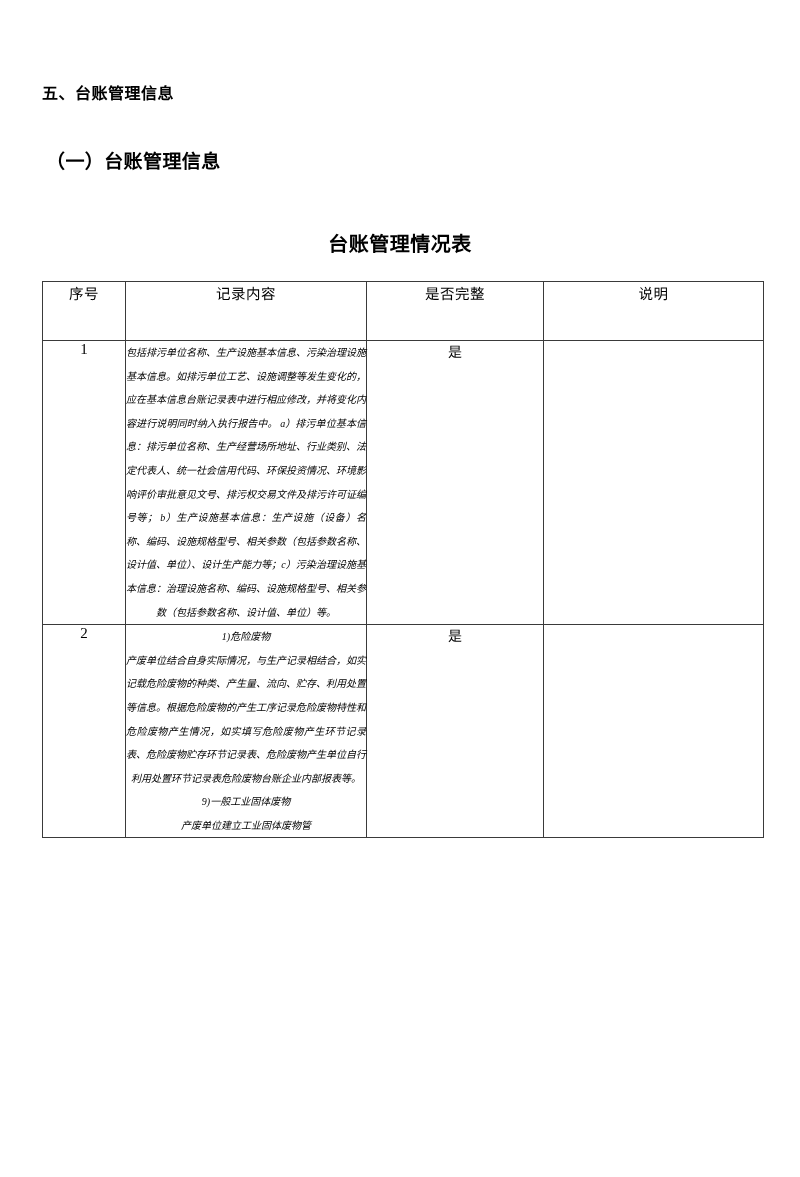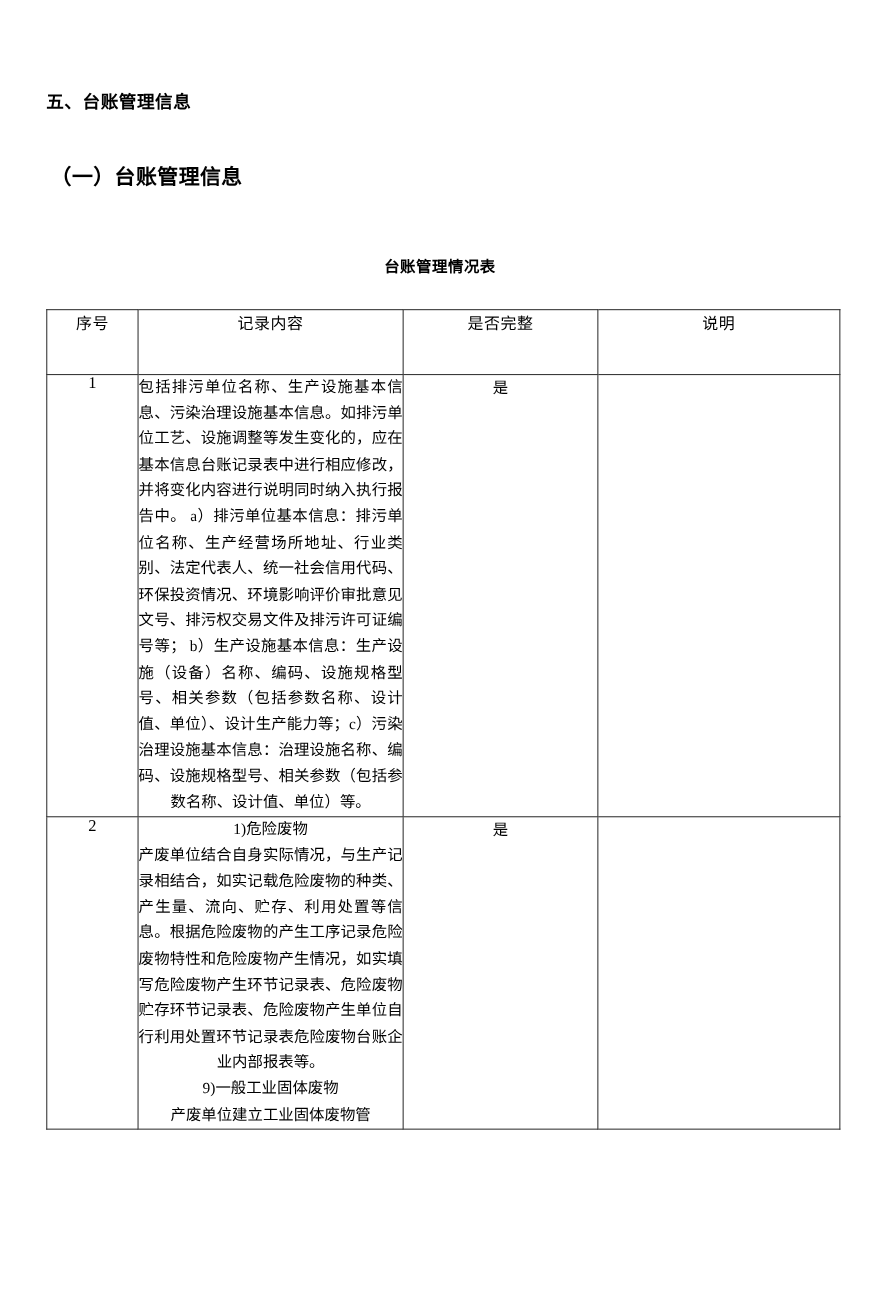--- a/index.html
+++ b/index.html
@@ -46,23 +46,23 @@
     letter-spacing: 0.4px;
     line-height: 28px;
     white-space: nowrap;
   }
   .tbl-title {
     position: absolute;
     left: 0;
     right: 0;
     top: 231px;
     text-align: center;
-    font-family: Liberation Mono, monospace;
+    font-family: Liberation Sans, sans-serif;
     font-weight: bold;
-    font-size: 14px;
+    font-size: 20px;
     letter-spacing: 0.5px;
     line-height: 26px;
   }
 
   
   .tbl-wrap {
     position: absolute;
     left: 42px;
     top: 281px;
     width: 721px;
@@ -108,27 +108,28 @@
   }
   td.remark-cell {
     vertical-align: middle;
   }
 
   td.content-cell {
     padding: 7px 7px 8px 7px;
   }
   .para {
     margin: 0;
-    font-size: 14px;
+    font-size: 10px;
     line-height: 23.6px;
     text-align: justify;
     text-justify: inter-ideograph;
     text-align-last: center;
     letter-spacing: 0px;
     word-break: break-all;
+    font-style: italic;
   }
   .para + .para { margin-top: 0; }
   .para.center {
     text-align-last: center;
   }
 </style>
 </head>
 <body>
 
 <div class="page">

